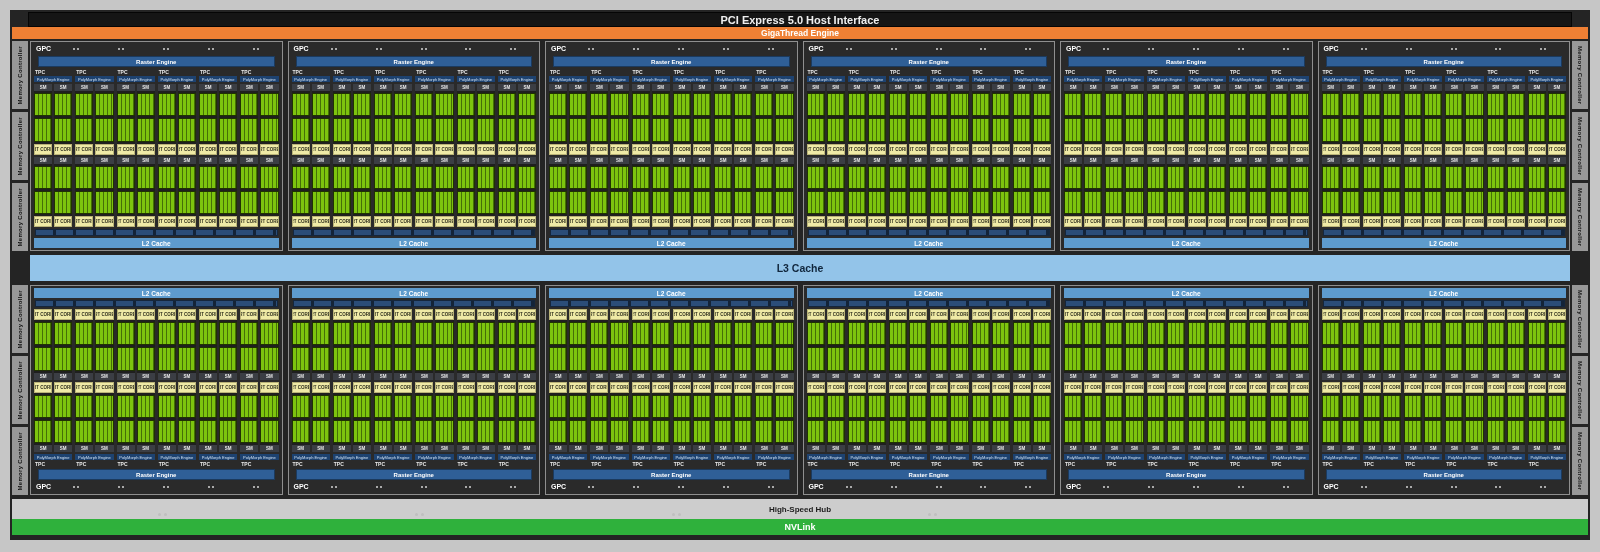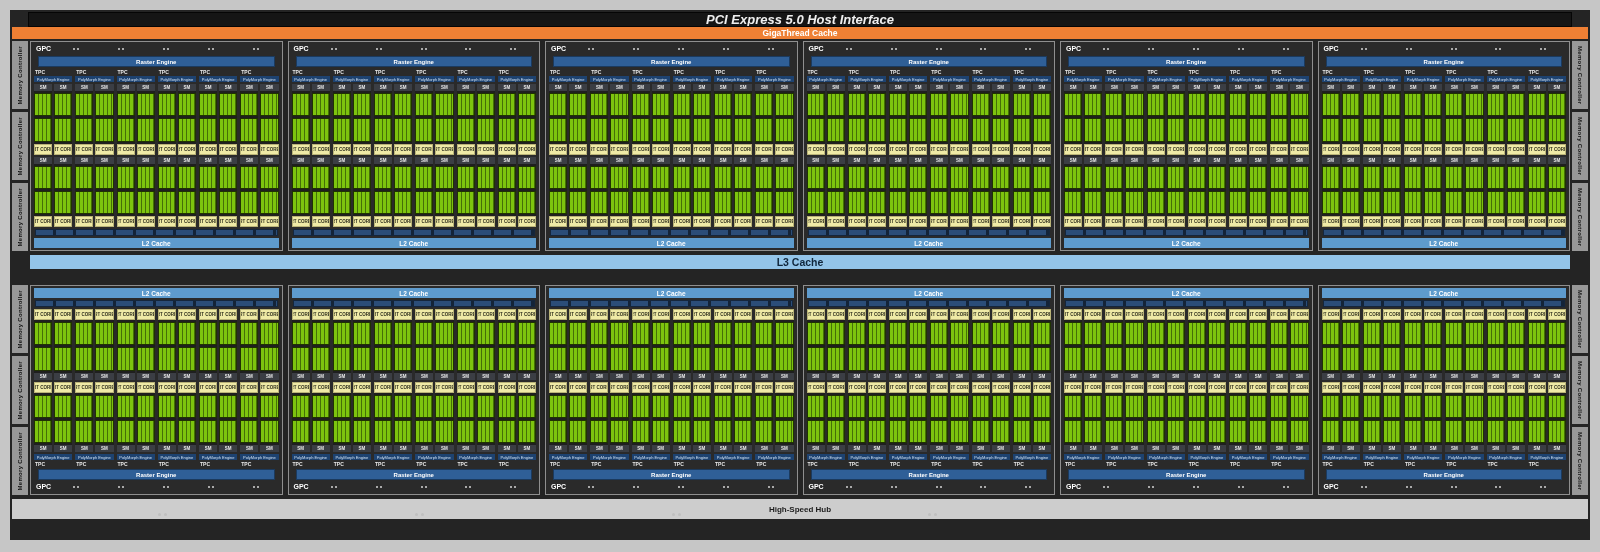--- a/index.html
+++ b/index.html
@@ -7,23 +7,23 @@
     position:relative; width:1600px; height:552px;
     background:var(--frame,#c6c6c6);
     font-family:"Liberation Sans", sans-serif;
     overflow:hidden;
     -webkit-font-smoothing:antialiased;
   }
   .die { position:absolute; left:10px; top:10px; right:10px; bottom:12px; background:var(--die-bg,#242424); }
 
   .bar { position:absolute; display:flex; align-items:center; justify-content:center;
          font-weight:bold; color:#fff; white-space:nowrap; overflow:hidden; }
-  #pci    { left:18px; right:18px; top:2px;  height:13px; background:var(--pci-bg,#151515); border:1px solid #050505; font-size:13px; color:#efefef;font-style:italic; }
+  #pci    { left:18px; right:18px; top:2px;  height:13px; background:var(--pci-bg,#151515); border:1px solid #050505; font-size:11px; color:#efefef; }
   #giga   { left:2px;  right:2px;  top:17px; height:12px; background:var(--orange,#ef8034); font-size:8.5px; }
-  #l3     { left:20px; right:20px; top:245px; height:14px; background:var(--l3,#93c4e9); color:#10263c; font-size:10.5px; }
+  #l3     { left:20px; right:20px; top:245px; height:26px; background:var(--l3,#93c4e9); color:#10263c; font-size:10.5px; }
   #hub    { left:2px;  right:2px;  top:489px; height:20px; background:var(--hub,#cdcdcd); color:#1d1d1d; font-size:8px; }
   #nvlink { left:2px;  right:2px;  top:509px; height:16px; background:var(--nvlink,#2fb13c); font-size:9px; }
 
   .gpc-row { position:absolute; left:20px; right:20px; height:210px; display:flex; gap:5px; }
   #gpc-top    { top:31px; }
   #gpc-bottom { top:275px; }
 
   .mem-col { position:absolute; width:16px; height:210px; display:flex; flex-direction:column; gap:3px; }
   #mem-lt { left:2px;  top:31px; }  #mem-lb { left:2px;  top:275px; }
   #mem-rt { right:2px; top:31px; }  #mem-rb { right:2px; top:275px; }
@@ -76,21 +76,21 @@
   .hub-pair { position:absolute; top:1px; display:flex; gap:3px; }
   .hub-pair .dot { width:3px; height:3px; background:#bfbfbf; }
 </style>
 </head>
 <body>
 
 <div class="stage">
   <div class="die">
 
     <div class="bar" id="pci">PCI Express 5.0 Host Interface</div>
-    <div class="bar" id="giga">GigaThread Cache</div>
+    <div class="bar" id="giga">GigaThread Engine</div>
 
     <div class="mem-col left-side" id="mem-lt">
         <div class="mem-seg">
           <span>Memory Controller</span>
         </div>
         <div class="mem-seg">
           <span>Memory Controller</span>
         </div>
         <div class="mem-seg">
           <span>Memory Controller</span>
@@ -3558,15 +3558,16 @@
         </span>
         <span class="hub-pair" style="left: 41.7%;">
           <span class="dot"></span>
           <span class="dot"></span>
         </span>
         <span class="hub-pair" style="left: 58.3%;">
           <span class="dot"></span>
           <span class="dot"></span>
         </span>
       </div>
+    <div class="bar" id="nvlink">NVLink</div>
 
   </div>
 </div>
 
 </body></html>

